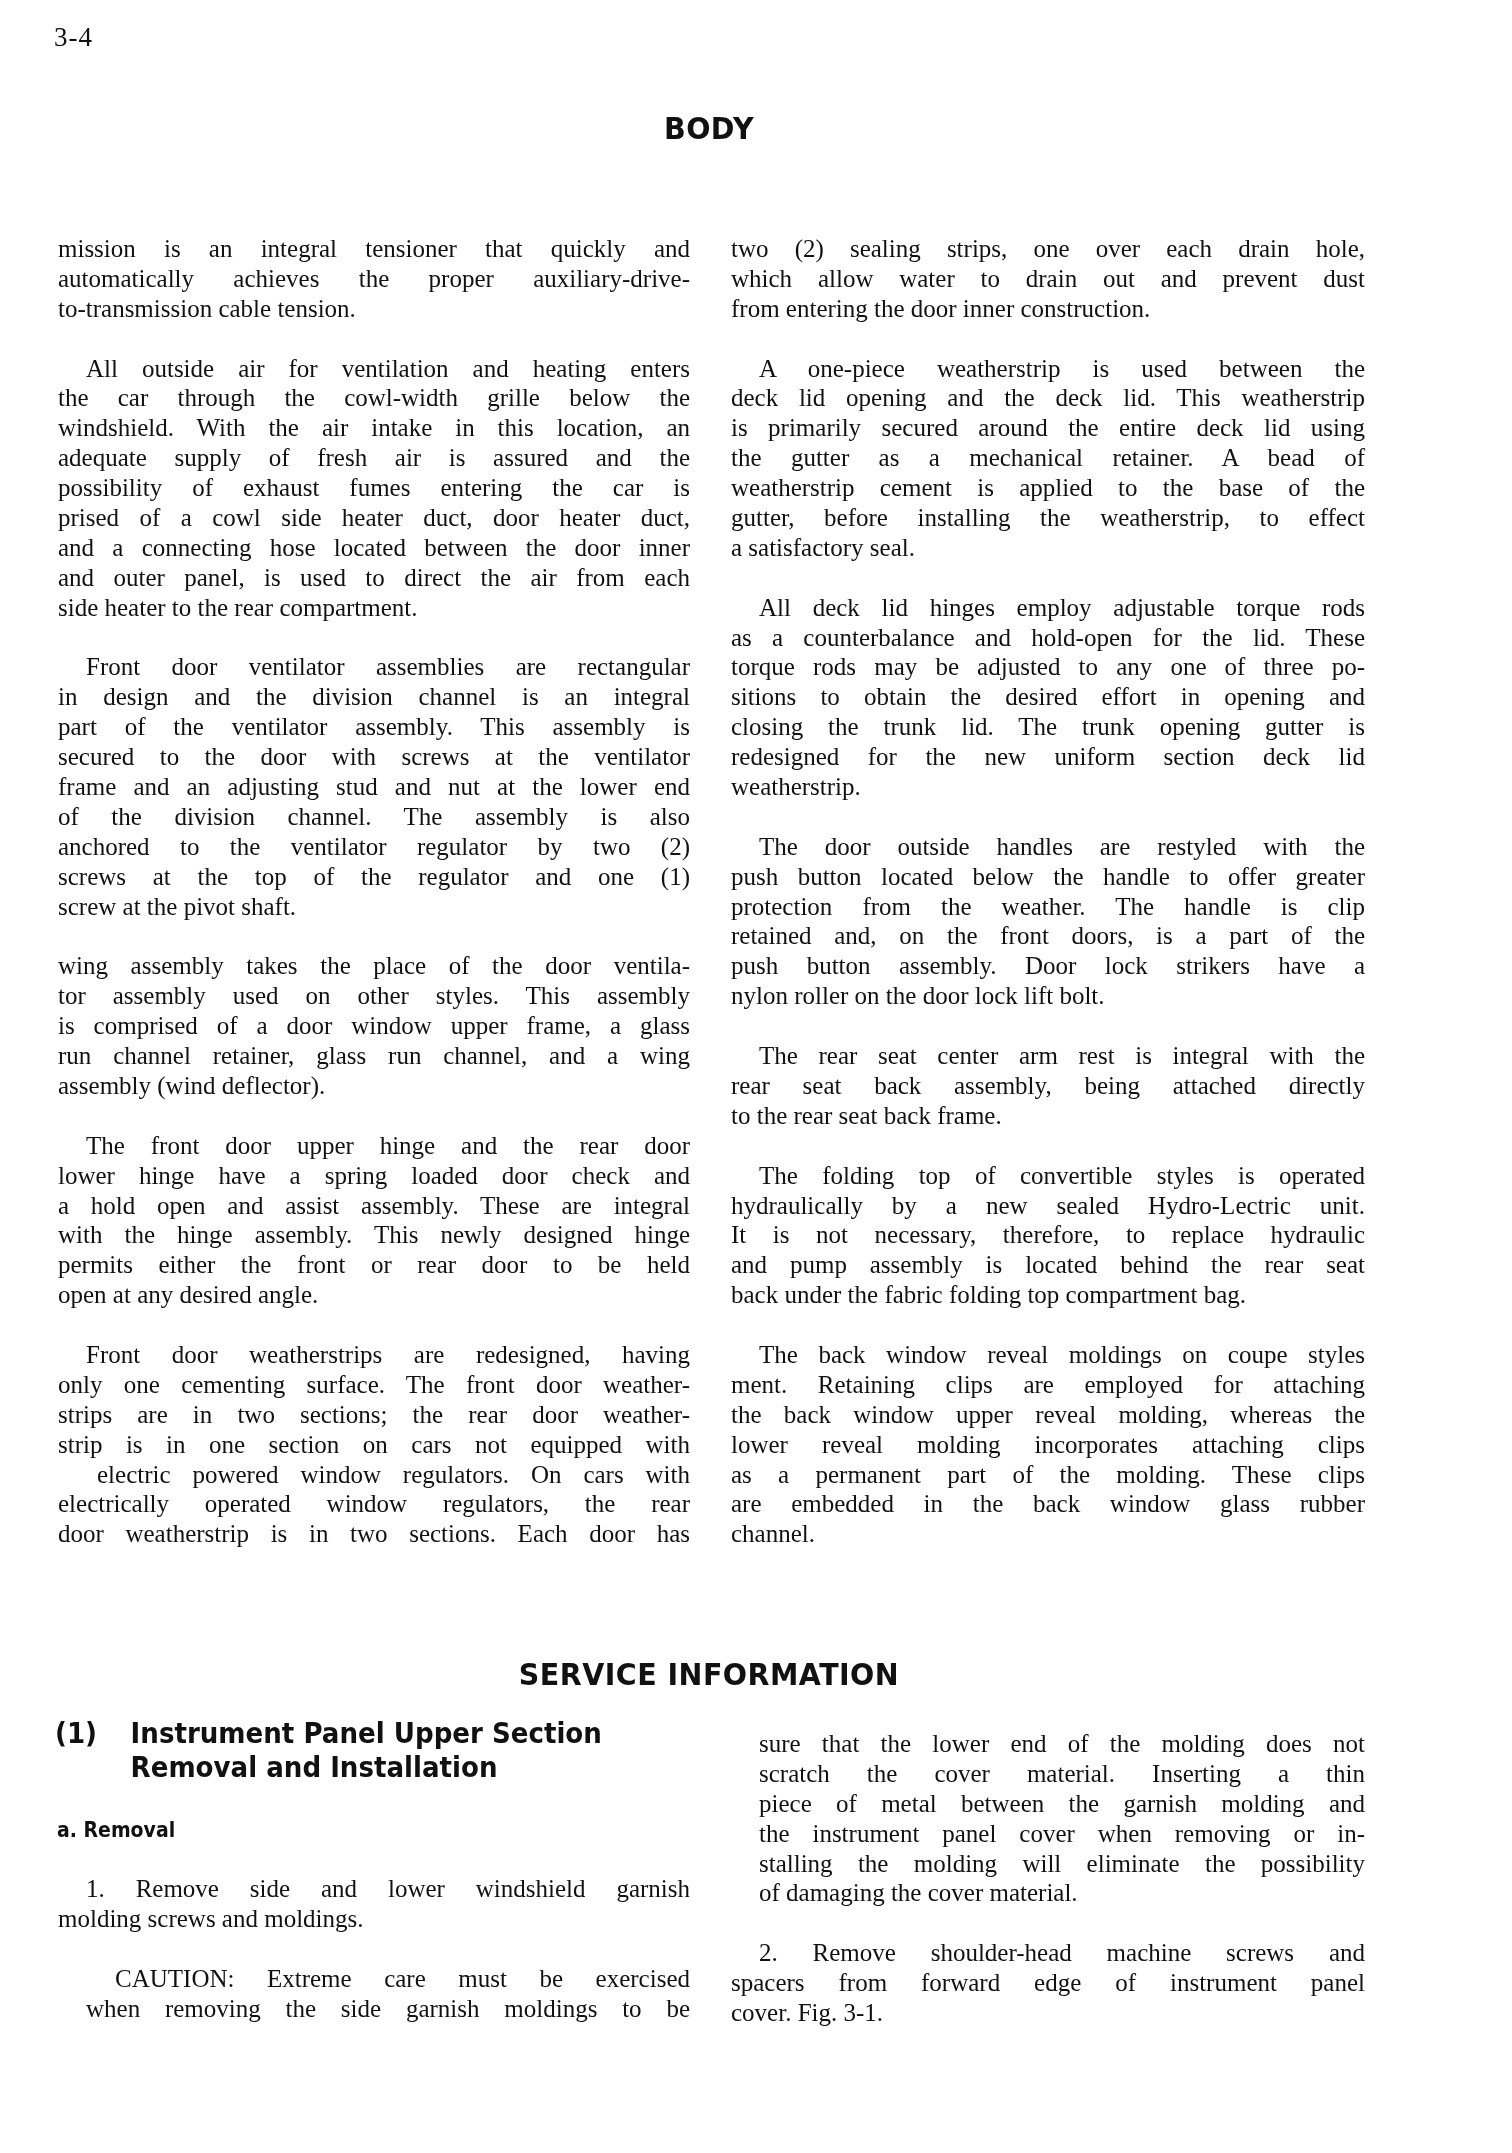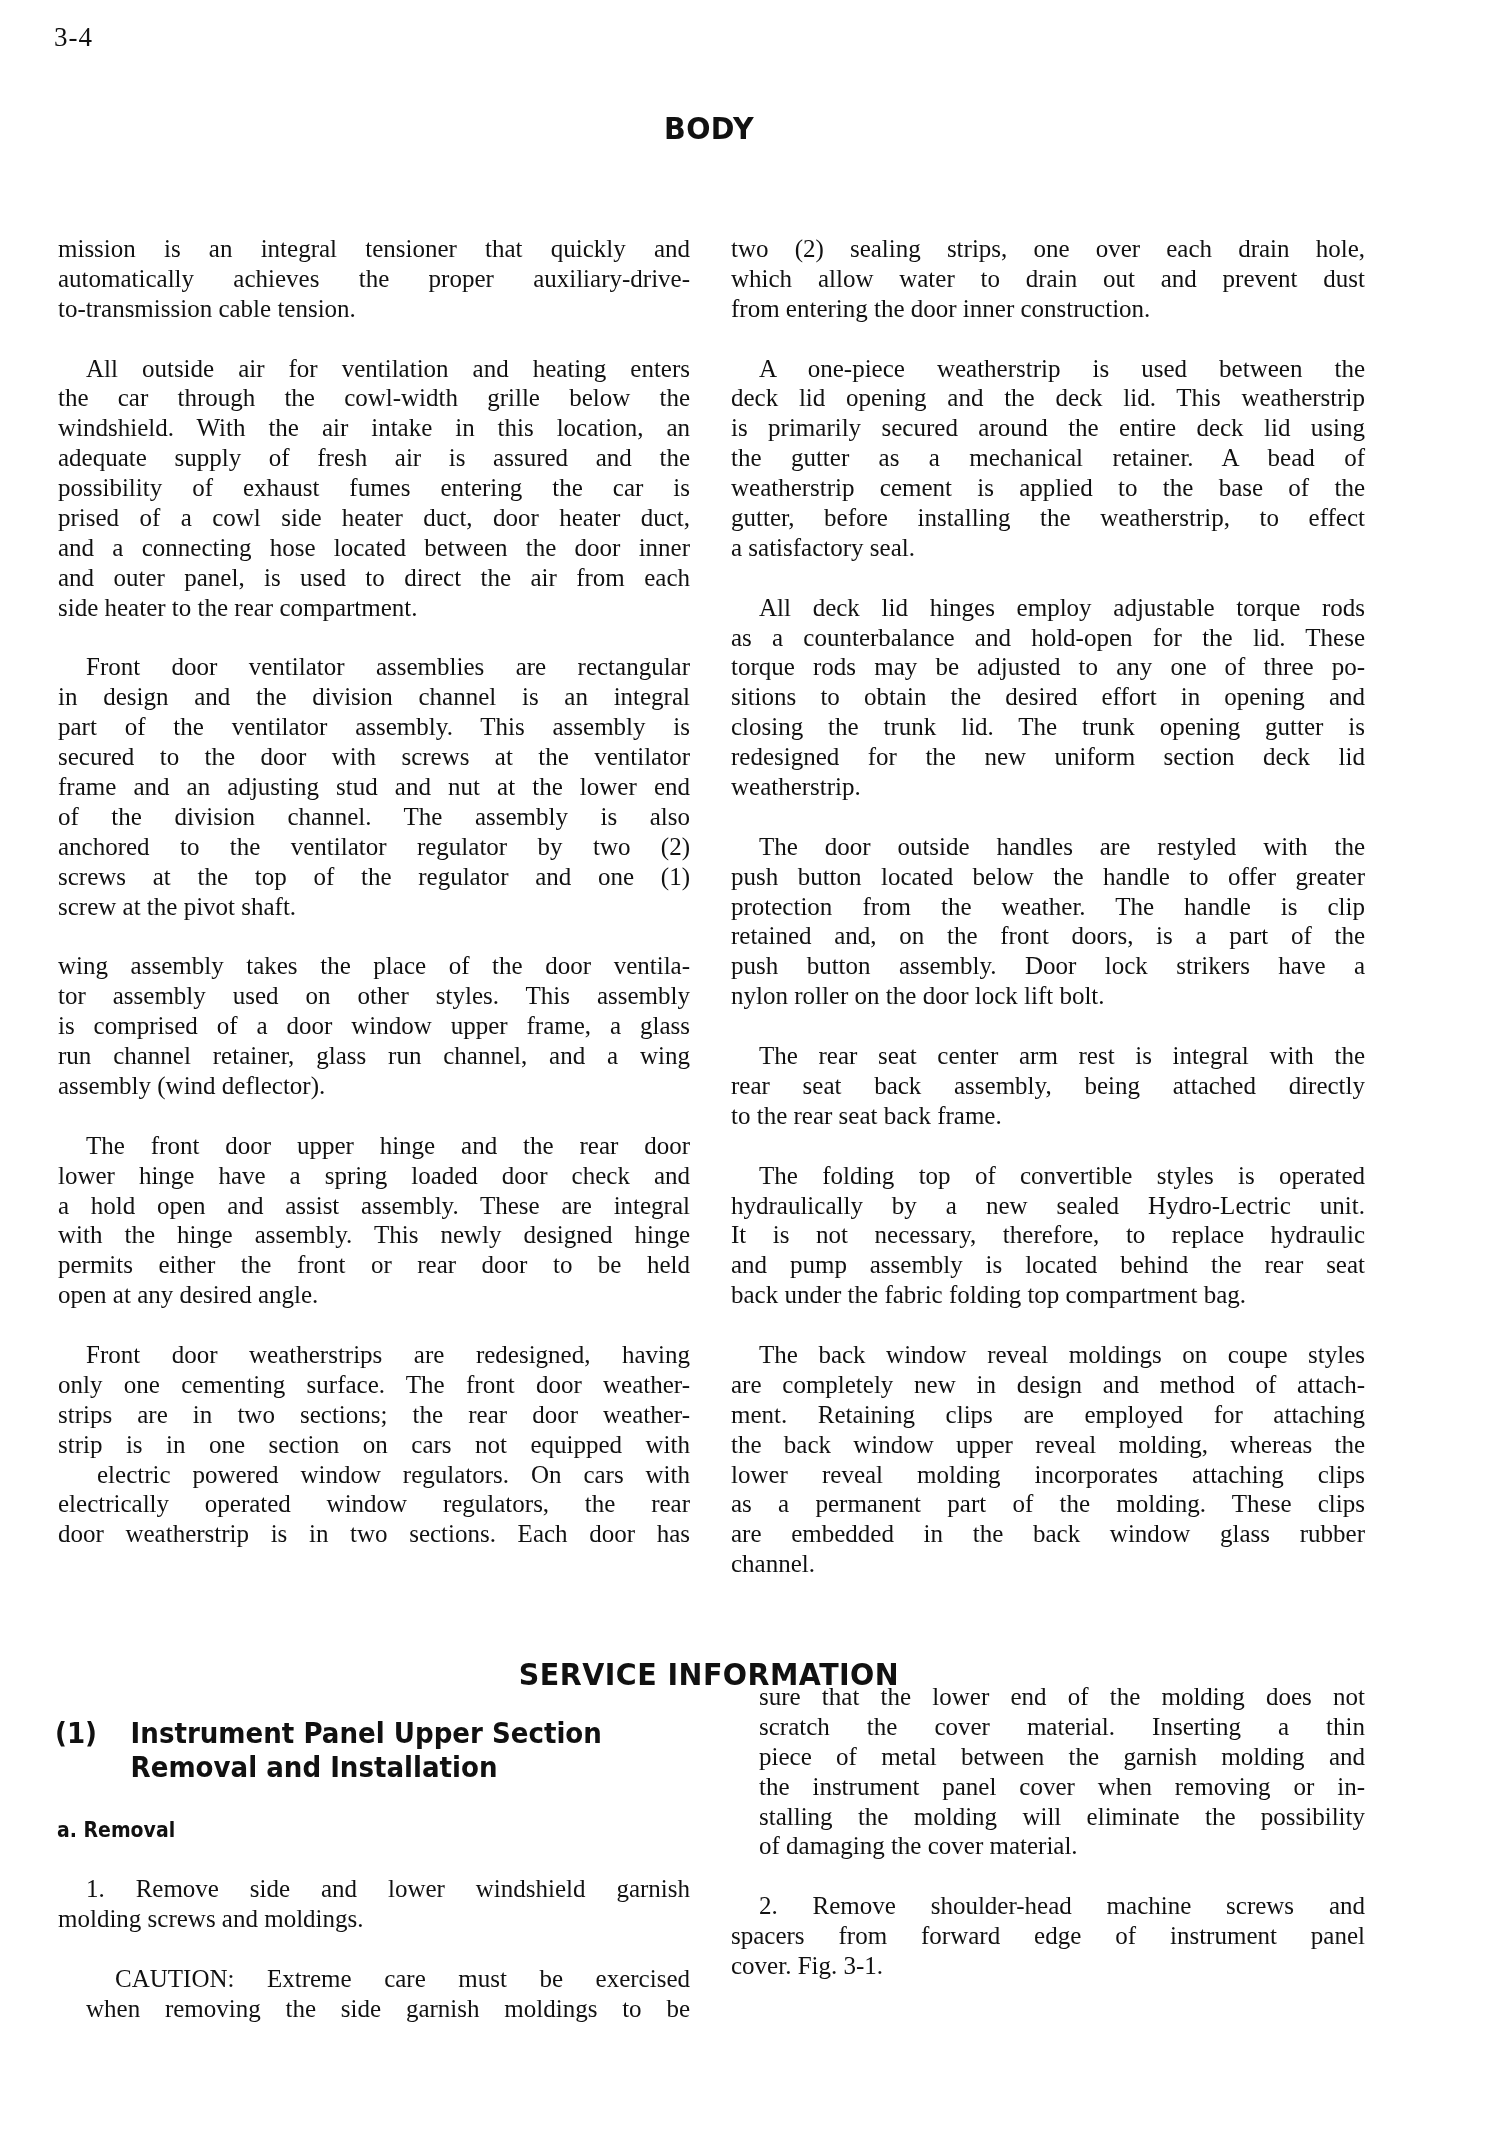--- a/index.html
+++ b/index.html
@@ -18,21 +18,21 @@
   .line.last { text-align-last: left; }
   .line.first { padding-left: 28px; }
   .caution { padding-left: 28px; }
   .caution .line.first { padding-left: 29px; }
   .heading { position: absolute; left: 55px; top: 1716px; font-family: "DejaVu Sans", sans-serif; font-weight: bold; font-size: 29px; line-height: 34px; transform: scaleX(0.9); transform-origin: left top; width: 680px; }
   .heading .num { position: absolute; left: 0; top: 0; }
   .heading .title { position: absolute; left: 84px; top: 0; width: 600px; }
   .heading .title span { display: block; }
   .subheading { position: absolute; left: 57px; top: 1818px; font-family: "DejaVu Sans", sans-serif; font-weight: bold; font-size: 21px; transform: scaleX(0.9); transform-origin: left top; }
   .col.lower-left { top: 1874px; }
-  .col.lower-right { top: 1682px; }
+  .col.lower-right { top: 1729px; }
 </style>
 </head>
 <body>
 
 <div class="page-number">3-4</div>
 <div class="section-title body-title">BODY</div>
 
 <div class="col left top" id="left-col">
     <div class="para">
       <span class="line" style="white-space: normal;">mission is an integral tensioner that quickly and</span>
@@ -125,21 +125,20 @@
     </div>
     <div class="para">
       <span class="line first" style="white-space: normal;">The folding top of convertible styles is operated</span>
       <span class="line" style="white-space: normal;">hydraulically by a new sealed Hydro-Lectric unit.</span>
       <span class="line" style="white-space: normal;">It is not necessary, therefore, to replace hydraulic</span>
       <span class="line" style="white-space: normal;">and pump assembly is located behind the rear seat</span>
       <span class="line last" style="white-space: normal;">back under the fabric folding top compartment bag.</span>
     </div>
     <div class="para">
       <span class="line first" style="white-space: normal;">The back window reveal moldings on coupe styles</span>
-      <span class="line" style="white-space: normal;">are completely new in design and method of attach-</span>
       <span class="line" style="white-space: normal;">ment. Retaining clips are employed for attaching</span>
       <span class="line" style="white-space: normal;">the back window upper reveal molding, whereas the</span>
       <span class="line" style="white-space: normal;">lower reveal molding incorporates attaching clips</span>
       <span class="line" style="white-space: normal;">as a permanent part of the molding. These clips</span>
       <span class="line" style="white-space: normal;">are embedded in the back window glass rubber</span>
       <span class="line last" style="white-space: normal;">channel.</span>
     </div>
   </div>
 
 <div class="section-title service-title">SERVICE INFORMATION</div>

